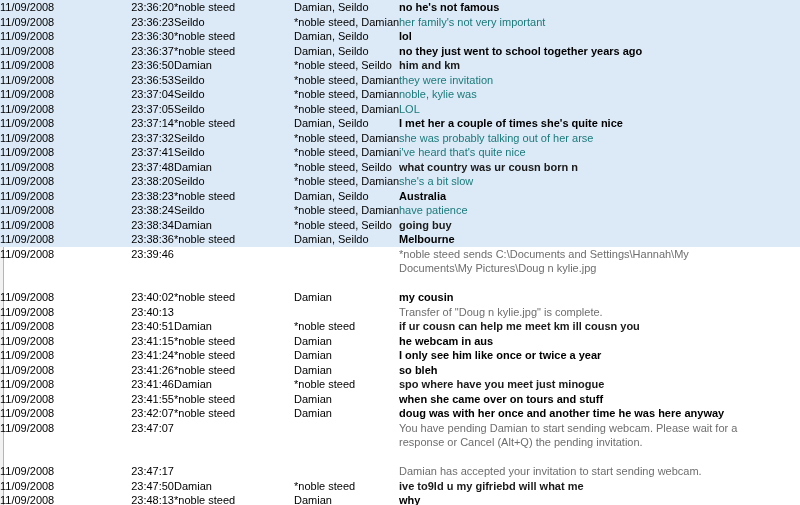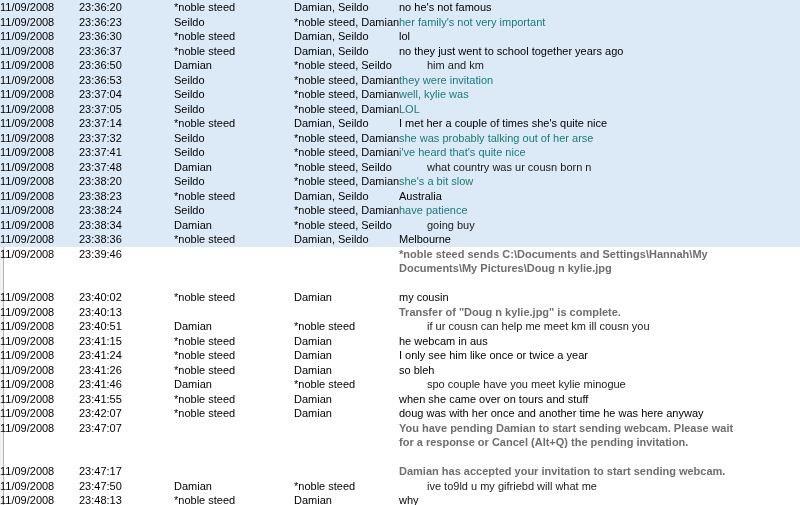--- a/index.html
+++ b/index.html
@@ -56,46 +56,45 @@
     overflow: hidden;
   }
 
   col.c-date { width: 79px; }
   col.c-time { width: 95px; }
   col.c-from { width: 120px; }
   col.c-to   { width: 105px; }
   col.c-msg  { width: 401px; }
 
   td.date { padding-left: 6px; }
-  td.time { padding-left: 0px; }
+  td.time { padding-left: 0px; text-align: right; }
   td.from { padding-left: 0px; }
   td.to   { padding-left: 0px; }
   td.msg  { padding-left: 2px; }
 
   
   tr.selected td {
     background: #dceaf7;
   }
 
   
   .style-bold {
-    font-weight: normal;
+    font-weight: bold;
     color: #000000;
   }
   .style-plain {
-    font-weight: normal;
+    font-weight: bold;
     color: #1a1a1a;
-    margin-left: 28px;
   }
   .style-teal {
     font-weight: normal;
     color: #1a7a7a;
   }
   .style-system {
-    font-weight: bold;
+    font-weight: normal;
     color: #6e6e6e;
     white-space: normal;
   }
 
   
   tr.system-row { height: 29px; }
   tr.system-row td { line-height: 14.5px; }
   tr.system-row td.msg {
     white-space: normal;
     word-break: break-word;
@@ -164,21 +163,21 @@
           <td class="time">23:36:53</td>
           <td class="from">Seildo</td>
           <td class="to">*noble steed, Damian</td>
           <td class="msg"><span class="style-teal">they were invitation</span></td>
         </tr>
         <tr class="selected">
           <td class="date">11/09/2008</td>
           <td class="time">23:37:04</td>
           <td class="from">Seildo</td>
           <td class="to">*noble steed, Damian</td>
-          <td class="msg"><span class="style-teal">well, kylie was</span></td>
+          <td class="msg"><span class="style-teal">noble, kylie was</span></td>
         </tr>
         <tr class="selected">
           <td class="date">11/09/2008</td>
           <td class="time">23:37:05</td>
           <td class="from">Seildo</td>
           <td class="to">*noble steed, Damian</td>
           <td class="msg"><span class="style-teal">LOL</span></td>
         </tr>
         <tr class="selected">
           <td class="date">11/09/2008</td>
@@ -299,21 +298,21 @@
           <td class="time">23:41:26</td>
           <td class="from">*noble steed</td>
           <td class="to">Damian</td>
           <td class="msg"><span class="style-bold">so bleh</span></td>
         </tr>
         <tr>
           <td class="date">11/09/2008</td>
           <td class="time">23:41:46</td>
           <td class="from">Damian</td>
           <td class="to">*noble steed</td>
-          <td class="msg"><span class="style-plain">spo couple have you meet kylie minogue</span></td>
+          <td class="msg"><span class="style-plain">spo where have you meet just minogue</span></td>
         </tr>
         <tr>
           <td class="date">11/09/2008</td>
           <td class="time">23:41:55</td>
           <td class="from">*noble steed</td>
           <td class="to">Damian</td>
           <td class="msg"><span class="style-bold">when she came over on tours and stuff</span></td>
         </tr>
         <tr>
           <td class="date">11/09/2008</td>

